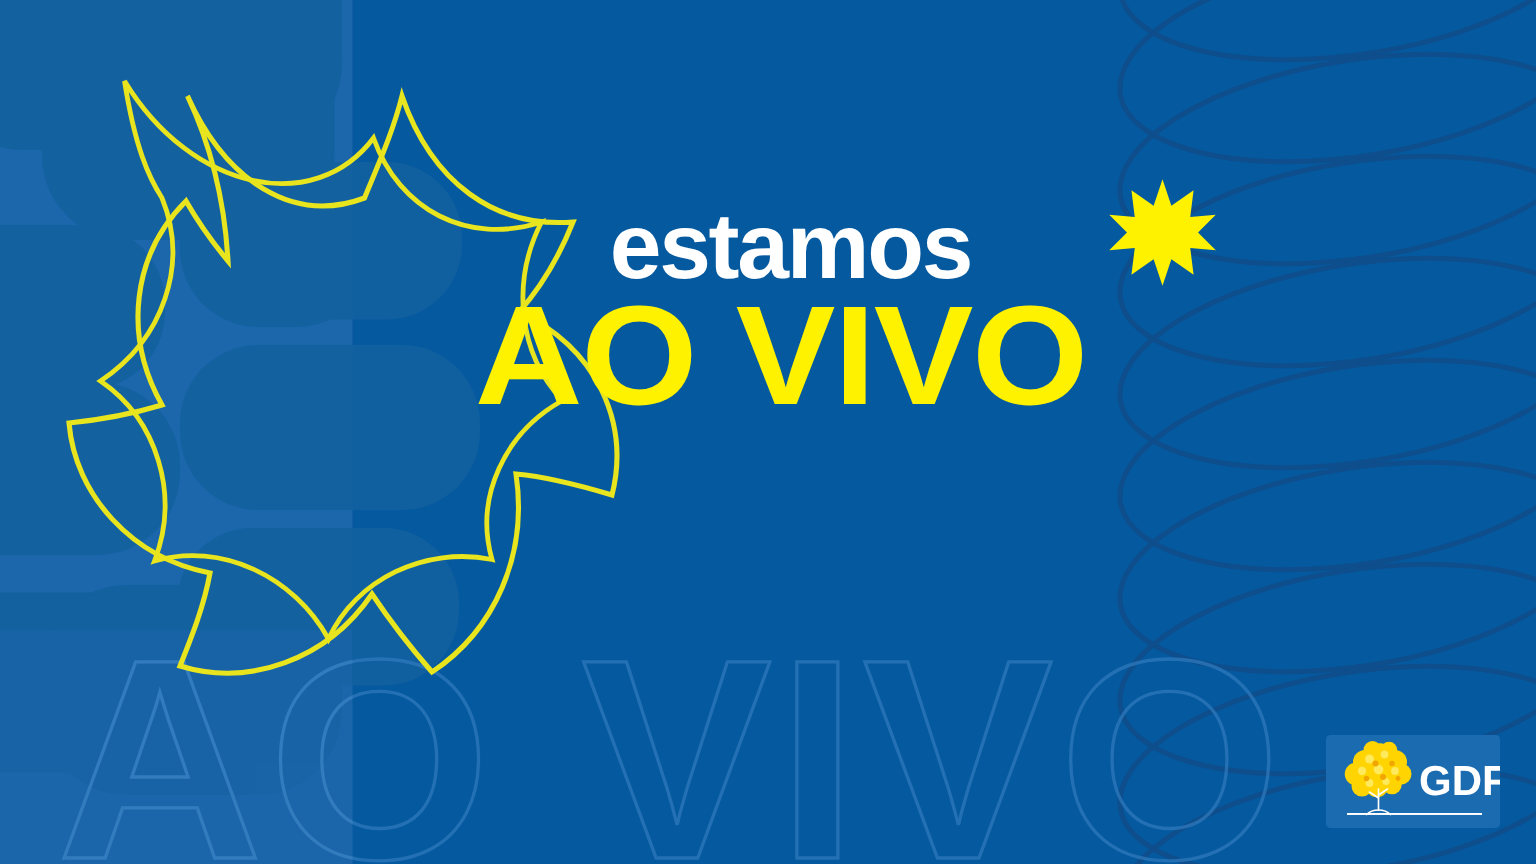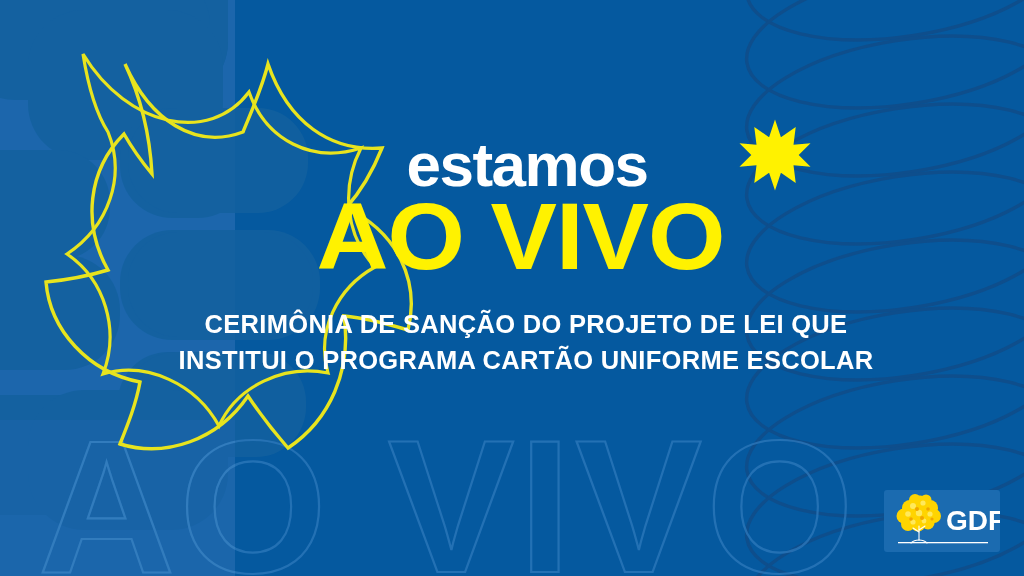--- a/index.html
+++ b/index.html
@@ -208,24 +208,20 @@
   <div class="title-block">
 
     <svg style="position:absolute;left:738px;top:118px;width:74px;height:74px;" viewBox="0 0 100 100">
       <polygon fill="#FFF200" points="50,2 58,26 78,12 75,36 98,34 82,50 98,66 75,64 78,88 58,74 50,98 42,74 22,88 25,64 2,66 18,50 2,34 25,36 22,12 42,26"></polygon>
     </svg>
 
     <div class="estamos">estamos</div>
 
     <div class="aovivo">AO VIVO</div>
 
-    <div class="subtitle">
-      <div>CERIMÔNIA DE SANÇÃO DO PROJETO DE LEI QUE</div>
-      <div>INSTITUI O PROGRAMA CARTÃO UNIFORME ESCOLAR</div>
-    </div>
   </div>
 
   <svg class="gdf-logo" viewBox="0 0 116 62">
     <rect x="0" y="0" width="116" height="62" rx="3" fill="#1B6BB0"></rect>
 
     <g>
       <g fill="#FFD400">
         <circle cx="26" cy="18" r="8"></circle>
         <circle cx="36" cy="14" r="8.5"></circle>
         <circle cx="46" cy="18" r="8"></circle>

